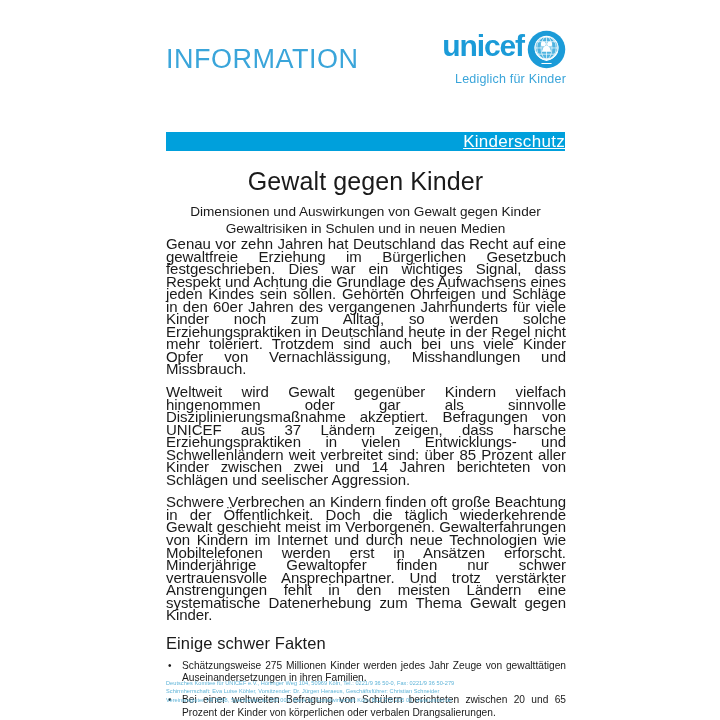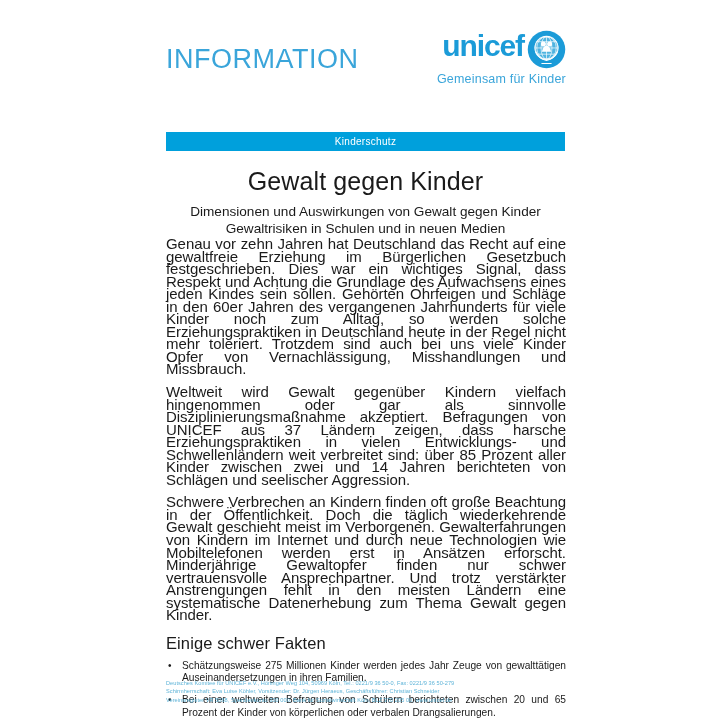--- a/index.html
+++ b/index.html
@@ -80,25 +80,26 @@
   .topic-bar {
     position: absolute;
     left: 166px;
     top: 120px;
     width: 399px;
     height: 19px;
     background: #00a0dc;
   }
   .topic-bar span {
     display: block;
-    text-align: center;
+    text-align: right;
     color: #ffffff;
-    font-size: 10px;
+    font-size: 17px;
     line-height: 19px;
     letter-spacing: 0.3px;
+    text-decoration: underline;
   }
 
   
   .doc-title {
     position: absolute;
     left: 166px;
     top: 155px;
     width: 399px;
     text-align: center;
     font-size: 25px;
@@ -210,21 +211,21 @@
           <path d="M38 56 q4 -16 12 -16 q8 0 12 16 z" fill="#ffffff"></path>
           <circle cx="42" cy="36" r="6.5" fill="#ffffff"></circle>
           <circle cx="58" cy="36" r="6.5" fill="#ffffff"></circle>
           <g stroke="#ffffff" stroke-width="2.6" fill="none" stroke-linecap="round">
             <path d="M50 78 q-20 -4 -27 -22"></path>
             <path d="M50 78 q20 -4 27 -22"></path>
             <path d="M38 86 h24"></path>
           </g>
         </svg>
       </div>
-      <div class="unicef-tag">Gemeinsam für Kinder</div>
+      <div class="unicef-tag">Lediglich für Kinder</div>
     </div>
   </div>
 
   <div class="topic-bar">
     <span>Kinderschutz</span>
   </div>
 
   <div class="doc-title">Gewalt gegen Kinder</div>
   <div class="subtitle">
     <div>Dimensionen und Auswirkungen von Gewalt gegen Kinder</div>

